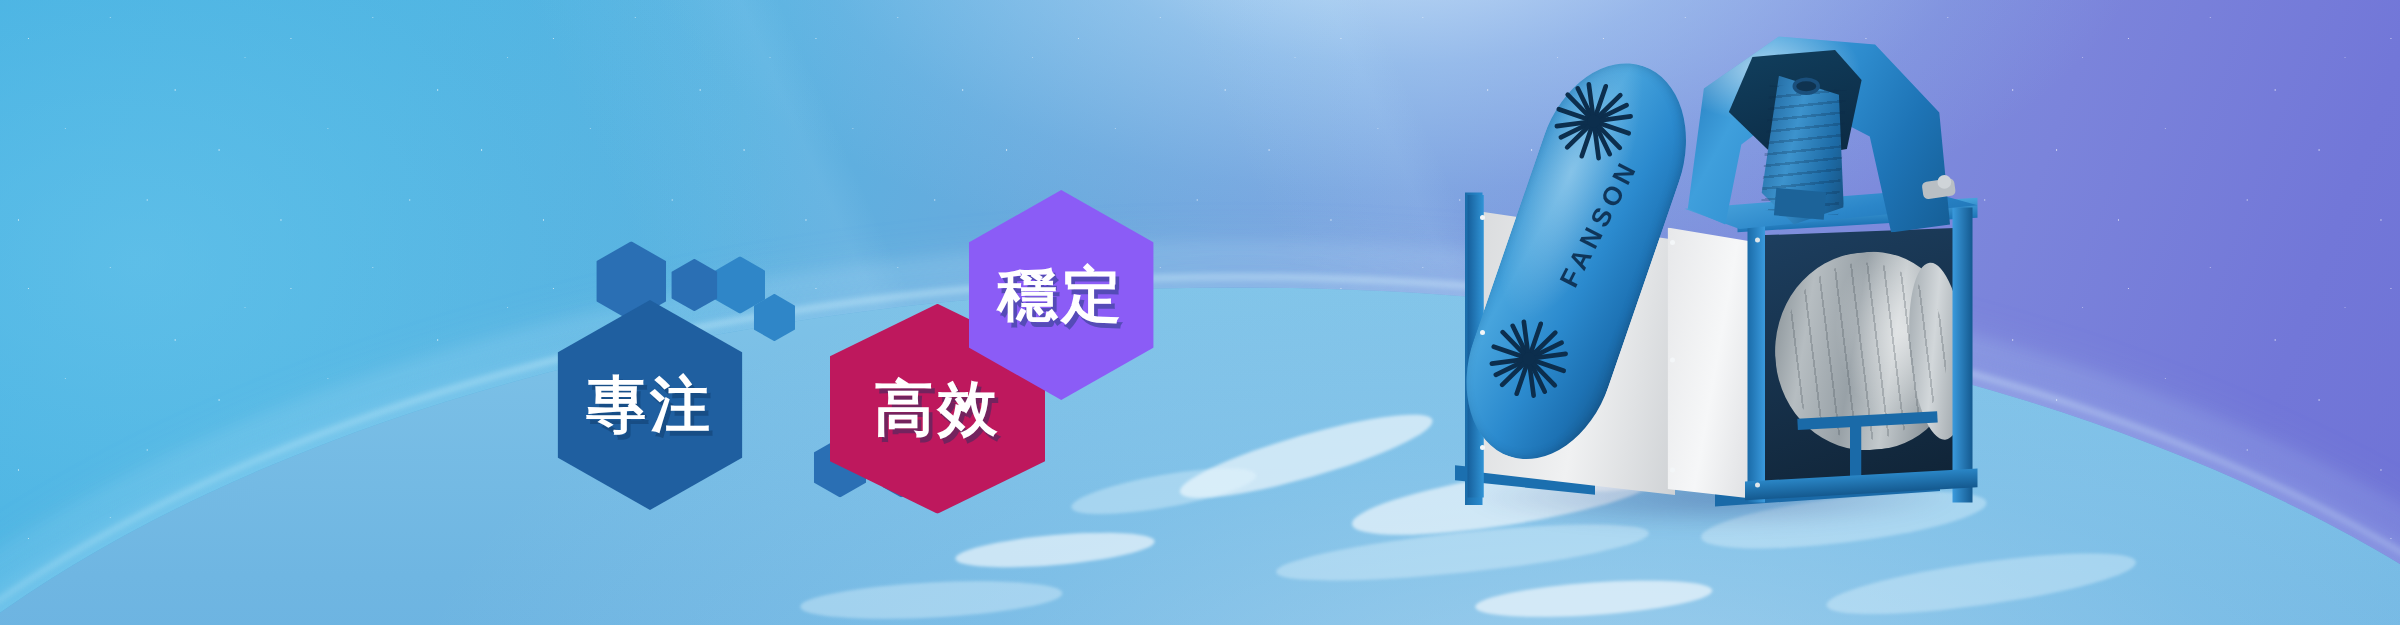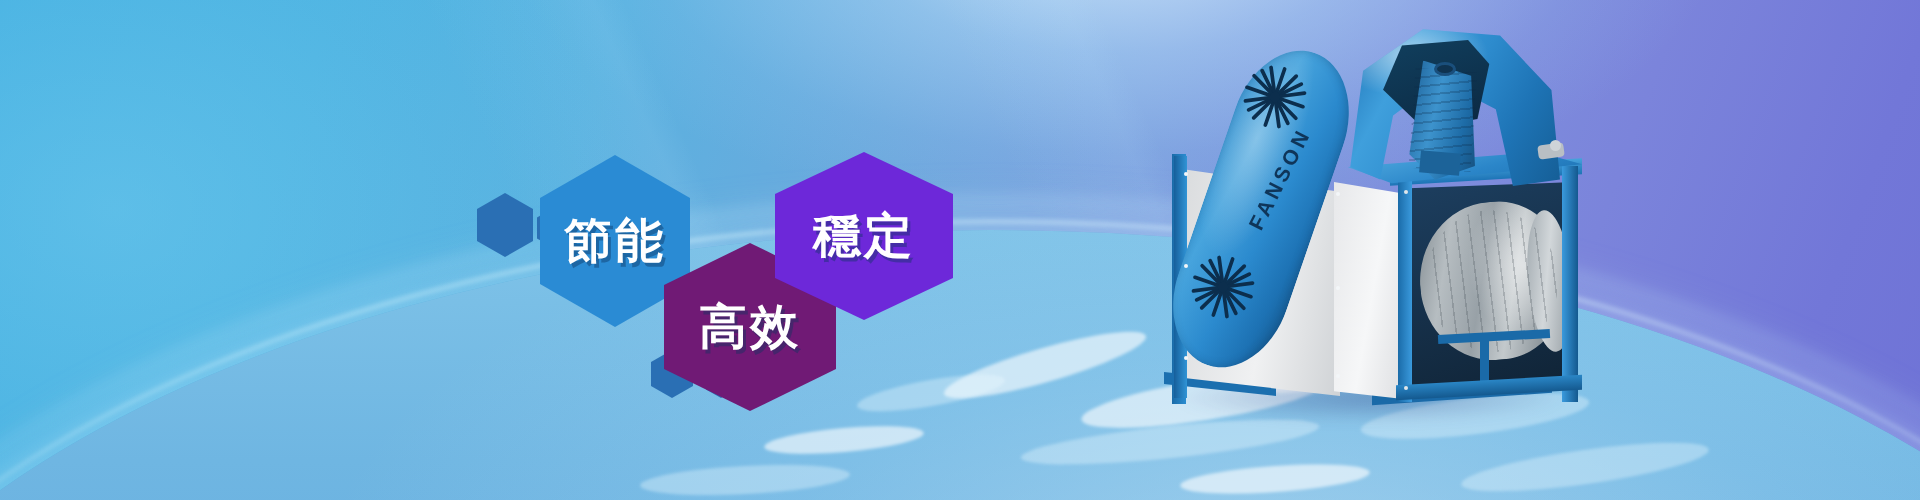--- a/index.html
+++ b/index.html
@@ -180,30 +180,30 @@
   <div class="hex" style="left:572px; top:205px; width:40px; height:46px; background:#2f86c8;"></div>
   <div class="hex" style="left:603px; top:235px; width:33px; height:38px; background:#2f86c8;"></div>
   <div class="hex" style="left:477px; top:193px; width:56px; height:64px; background:#2a6fb4;"></div>
   <div class="hex" style="left:537px; top:207px; width:37px; height:42px; background:#2a6fb4;"></div>
   <div class="hex" style="left:651px; top:350px; width:42px; height:48px; background:#2a6fb4;"></div>
   <div class="hex" style="left:706px; top:364px; width:30px; height:34px; background:#2a6fb4;"></div>
   <div class="hex" style="left:735px; top:340px; width:46px; height:53px; background:#2a6fb4;"></div>
   <div class="hex" style="left:784px; top:195px; width:54px; height:62px; background:#2f86c8;"></div>
   <div class="hex" style="left:848px; top:210px; width:44px; height:50px; background:#1f5fa0;"></div>
 
-
-  <div class="hex" style="left:540px; top:155px; width:150px; height:172px; background:#2a8bd4;">
-    <span class="lbl">節能</span>
-  </div>
-
-  <div class="hex" style="left:664px; top:243px; width:172px; height:168px; background:#701a75;">
+  <div class="hex" style="left:446px; top:240px; width:148px; height:168px; background:#1f5fa0;">
+    <span class="lbl">專注</span>
+  </div>
+
+
+  <div class="hex" style="left:664px; top:243px; width:172px; height:168px; background:#be185d;">
     <span class="lbl">高效</span>
   </div>
 
-  <div class="hex" style="left:775px; top:152px; width:178px; height:168px; background:#6d28d9;">
+  <div class="hex" style="left:775px; top:152px; width:148px; height:168px; background:#8b5cf6;">
     <span class="lbl">穩定</span>
   </div>
 
   <div class="shadow-blob"></div>
 
   <div class="machine">
 
     <div class="mpart" style="left:22px; top:140px; width:14px; height:250px; background:linear-gradient(90deg,#1a6ba8,#2a8cd0);"></div>
 
     <div class="mpart" style="left:14px; top:364px; width:112px; height:12px; background:#1b6faf; transform:skewY(6deg);"></div>

